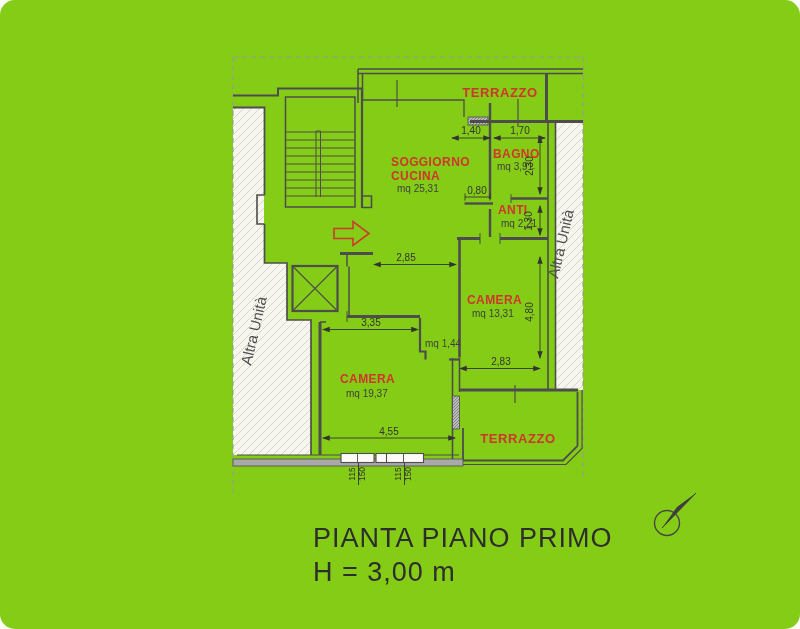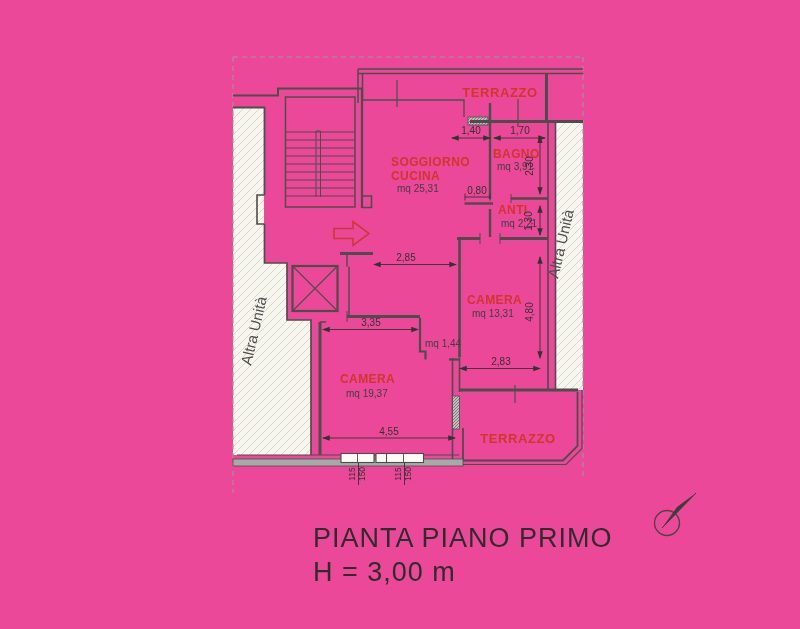--- a/index.html
+++ b/index.html
@@ -1,17 +1,17 @@
 <!DOCTYPE html>
 <html><head>
 <meta charset="utf-8">
 <style>
   html,body{margin:0;padding:0;background:#fcfbf7;}
-  .page{position:relative;width:800px;height:629px;background:#ec4899;overflow:hidden;
-        font-family:"Liberation Sans", sans-serif;}
+  .page{position:relative;width:800px;height:629px;background:#84cc16;overflow:hidden;
+        font-family:"Liberation Sans", sans-serif;border-radius:15px;}
   svg{position:absolute;inset:0;}
   svg text{font-family:"Liberation Sans", sans-serif;}
   .room   {fill:#cf362c;font-size:12px;font-weight:600;letter-spacing:.4px;}
   .room-lg{fill:#cf362c;font-size:13px;font-weight:600;letter-spacing:.6px;}
   .area   {fill:#3f3f3f;font-size:10px;}
   .dim    {fill:#333;font-size:10px;}
   .win    {fill:#333;font-size:8.5px;}
   .unit   {fill:#4f4f4f;font-size:15px;}
   .title  {fill:#2d2d2d;font-size:27px;letter-spacing:1px;}
 </style>

